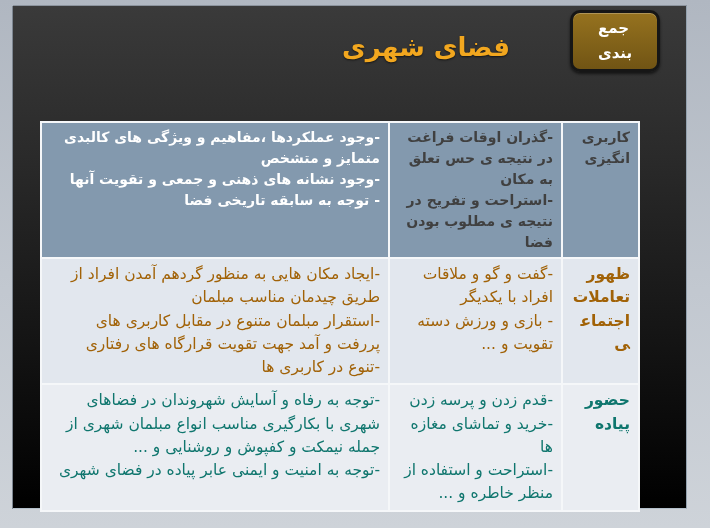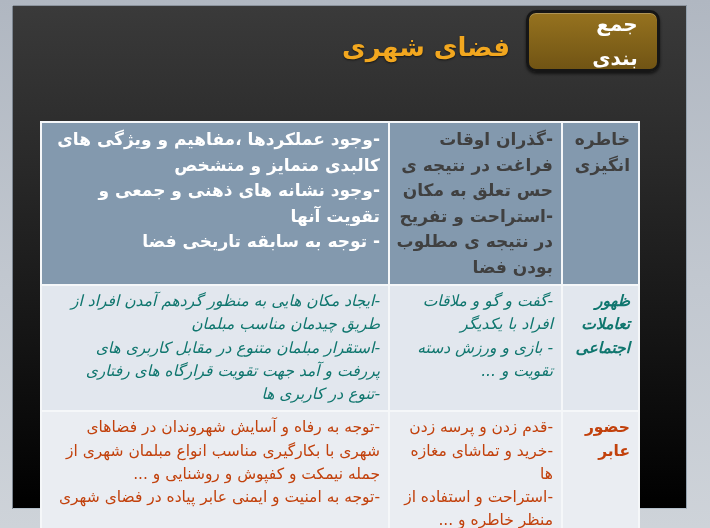--- a/index.html
+++ b/index.html
@@ -14,86 +14,86 @@
     background:linear-gradient(180deg,#3a3a3a 0%,#2a2a2a 30%,#151515 65%,#000 100%);
     border-right:1px solid #93a1ae;
     border-bottom:1px solid #b3bfca;
     box-shadow:-1px 0 0 #7d8691, 0 -1px 0 #8b939d;
   }
   .badge{
     position:absolute;top:4px;right:26px;width:84px;height:56px;
     background:linear-gradient(180deg,#96721f 0%,#85651a 45%,#715414 100%);
     border:3px solid #161616;border-radius:10px;
     box-shadow:inset 0 1px 0 rgba(255,255,255,.25), 0 2px 3px rgba(0,0,0,.6);
-    color:#fff;font-weight:bold;font-size:20px;line-height:1.7;
-    display:flex;align-items:center;justify-content:center;text-align:right;
-    white-space:pre-line;direction:rtl;cursor:pointer;padding-left:44px;
+    color:#fff;font-weight:bold;font-size:15px;line-height:1.7;
+    display:flex;align-items:center;justify-content:center;text-align:left;
+    white-space:pre-line;direction:rtl;cursor:pointer;
   }
   .title{
     position:absolute;top:26px;right:176px;
     color:#f2a71f;font-size:26px;font-weight:bold;direction:rtl;
     text-shadow:0 1px 2px rgba(0,0,0,.6);
   }
   .tbl{
     position:absolute;right:46px;top:115px;width:598px;
     border-collapse:collapse;table-layout:fixed;direction:rtl;
   }
   .tbl td{
     border:2px solid #f5f7f9;
     vertical-align:top;box-sizing:border-box;
     padding:4px 8px 4px 6px;
     direction:rtl;text-align:right;
     white-space:pre-line;word-wrap:break-word;
-    font-size:17px;line-height:1.5;
+    font-size:14px;line-height:1.5;
   }
   .col-cat{width:77px;}
   .col-mid{width:173px;}
   .col-left{width:348px;}
   tr.r1 td{background:#8399ae;font-weight:bold;height:117px;}
   tr.r1 .cat, tr.r1 .mid{color:#404040;}
   tr.r1 .left{color:#ffffff;}
-  tr.r2 td{background:#e2e7ee;color:#0f766e;height:121px;font-size:15.5px;font-style:italic;}
-  tr.r3 td{background:#eaedf2;color:#c2410c;height:117px;font-size:15.5px;}
+  tr.r2 td{background:#e2e7ee;color:#a16207;height:121px;font-size:15.5px;}
+  tr.r3 td{background:#eaedf2;color:#0f766e;height:117px;font-size:15.5px;}
   tr.r2 .cat, tr.r3 .cat{font-weight:bold;}
 </style>
 </head>
 <body>
 
 <div class="slide">
 
   <div class="badge">جمع
 بندی</div>
 
   <div class="title">فضای شهری</div>
 
   <table class="tbl">
     <colgroup>
       <col class="col-cat">
         <col class="col-mid">
         <col class="col-left">
     </colgroup>
     <tbody>
       <tr class="r1">
-        <td class="cat">خاطره انگیزی</td>
+        <td class="cat">کاربری انگیزی</td>
         <td class="mid">-گذران اوقات فراغت در نتیجه ی حس تعلق به مکان
 -استراحت و تفریح در نتیجه ی مطلوب بودن فضا</td>
         <td class="left">-وجود عملکردها ،مفاهیم و ویژگی های کالبدی متمایز و متشخص
 -وجود نشانه های ذهنی و جمعی و تقویت آنها
 - توجه به سابقه تاریخی فضا</td>
       </tr>
       <tr class="r2">
         <td class="cat">ظهور تعاملات اجتماعی</td>
         <td class="mid">-گفت و گو و ملاقات افراد با یکدیگر
 - بازی و ورزش دسته تقویت و ...</td>
         <td class="left">-ایجاد مکان هایی به منظور گردهم آمدن افراد از طریق چیدمان مناسب مبلمان
 -استقرار مبلمان متنوع در مقابل کاربری های پررفت و آمد جهت تقویت قرارگاه های رفتاری
 -تنوع در کاربری ها</td>
       </tr>
       <tr class="r3">
-        <td class="cat">حضور عابر</td>
+        <td class="cat">حضور پیاده</td>
         <td class="mid">-قدم زدن و پرسه زدن
 -خرید و تماشای مغازه ها
 -استراحت و استفاده از منظر خاطره و ...</td>
         <td class="left">-توجه به رفاه و آسایش شهروندان در فضاهای شهری با بکارگیری مناسب انواع مبلمان شهری از جمله نیمکت و کفپوش و روشنایی و ...
 -توجه به امنیت و ایمنی عابر پیاده در فضای شهری</td>
       </tr>
     </tbody>
   </table>
 
 </div>

